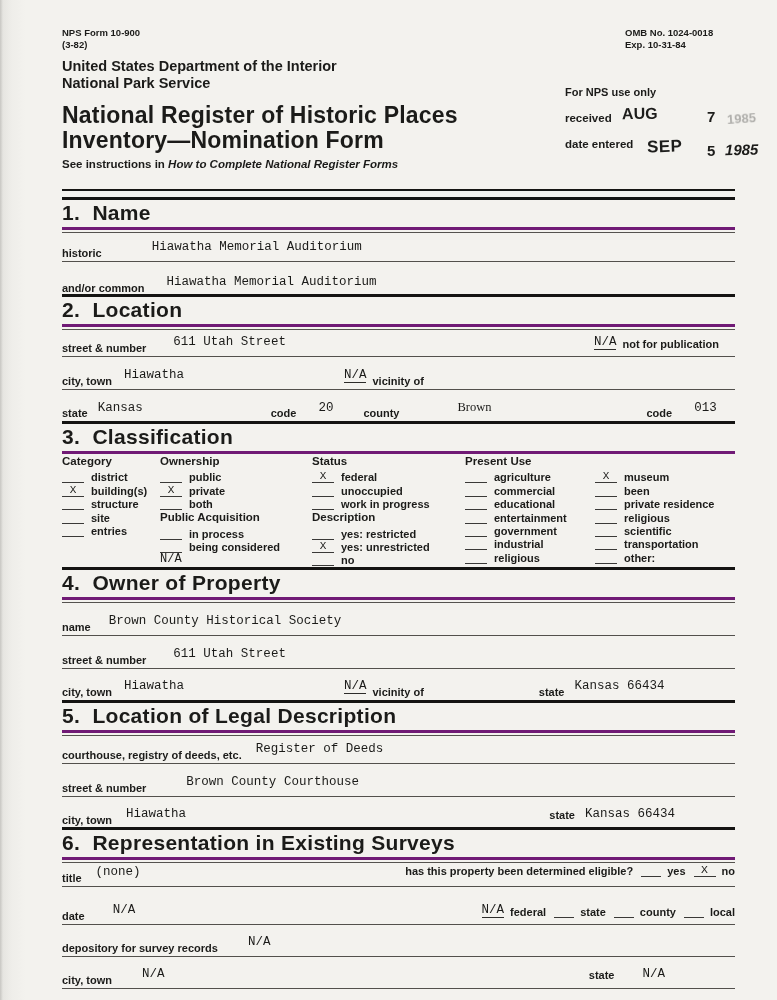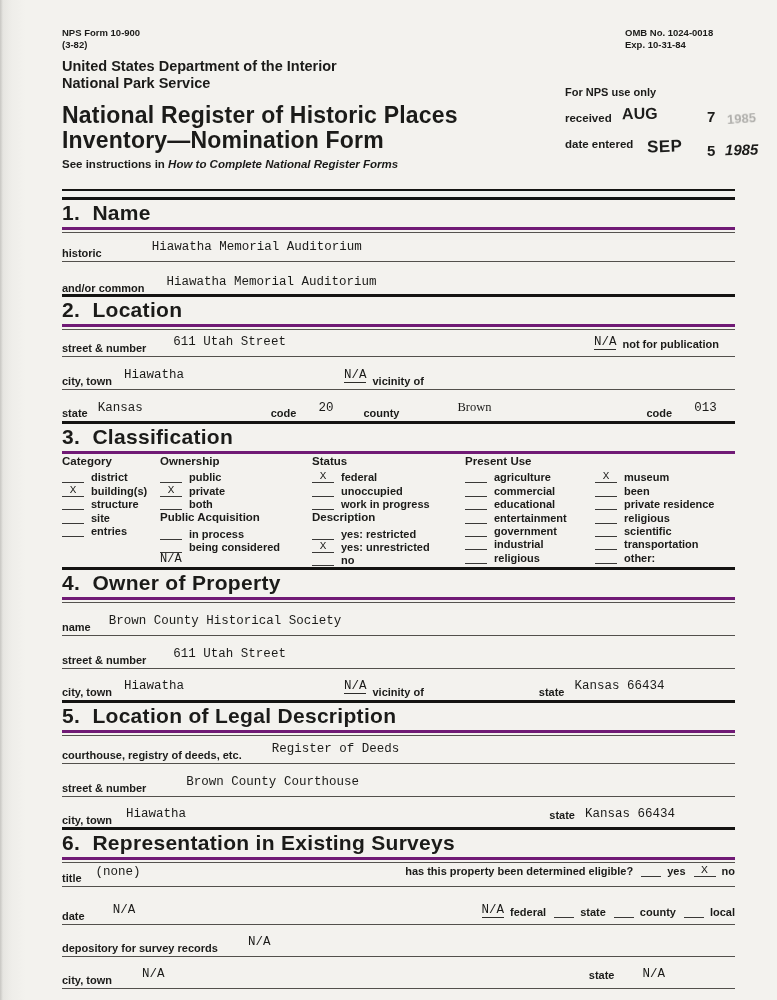--- a/index.html
+++ b/index.html
@@ -296,21 +296,21 @@
         <span class="fl" style="margin-left:115px;">state</span>
         <span class="mono ml10">Kansas 66434</span>
       </div>
     </div>
 
     <div class="sec" style="top:700px;height:127px;">
       <div class="sec-head">5.  Location of Legal Description</div>
       <div class="sec-thin"></div>
       <div class="row" style="top:42px;">
         <span class="fl">courthouse, registry of deeds, etc.</span>
-        <span class="mono" style="margin-left:30px;">Register of Deeds</span>
+        <span class="mono" style="margin-left:14px;">Register of Deeds</span>
       </div>
       <div class="row" style="top:75px;">
         <span class="fl">street &amp; number</span>
         <span class="mono" style="margin-left:40px;">Brown County Courthouse</span>
       </div>
       <div class="row" style="top:107px;">
         <span class="fl">city, town</span>
         <span class="mono" style="margin-left:14px;">Hiawatha</span>
         <span class="sp" style="margin-right:60px;">
           <span class="fl">state</span>

